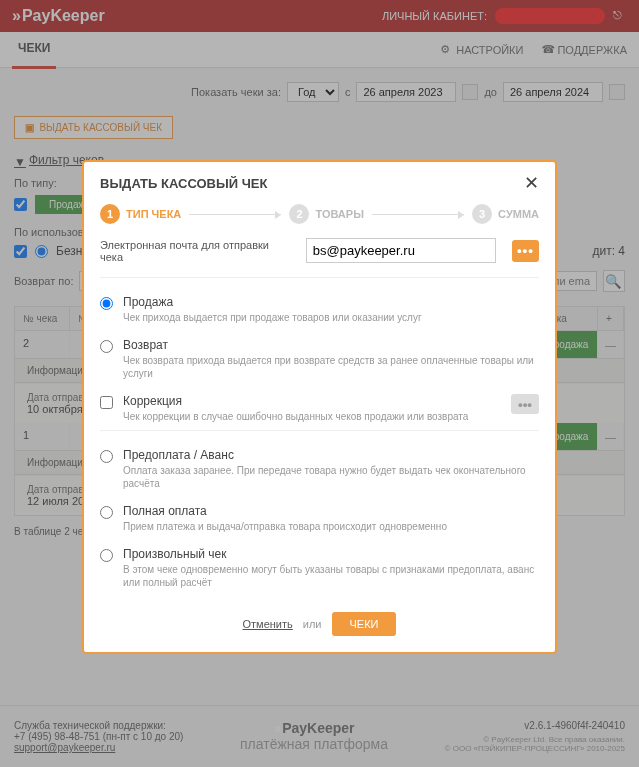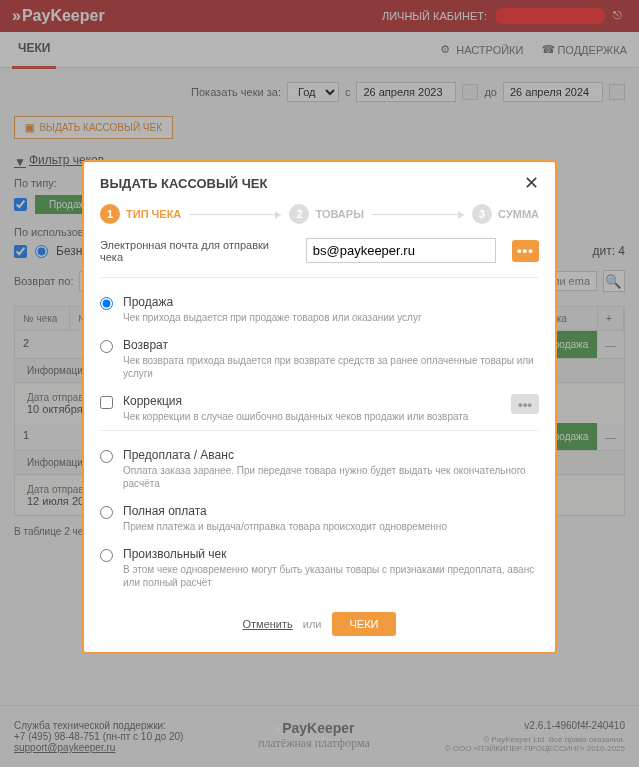--- a/index.html
+++ b/index.html
@@ -40,21 +40,21 @@
   .td { padding:6px 8px; font-size:11px; border-right:1px solid #eee;}
   .td4 { background:#3c9a3c; color:#fff; display:flex; align-items:center; justify-content:center; font-size:10px;}
   .td5 { display:flex; align-items:center; justify-content:center; color:#888;}
   .subinfo { background:#f7f7f5; padding:8px 12px; font-size:10px; color:#666; border-top:1px solid #eee;}
   .subinfo-h { font-size:10px; color:#555; padding:6px 12px; background:#efefed; border-bottom:1px solid #ddd;}
   .table-foot { font-size:10px; color:#555; padding:10px 0;}
   .footer { position:absolute; bottom:0; left:0; right:0; border-top:1px solid #ddd; padding:14px; display:flex; font-size:10px; color:#555; background:#f5f5f5;}
   .footer a{color:#555; text-decoration:underline;text-align:center;}
   .footer-center{margin:0 auto; text-align:center;}
   .footer-center .flogo{font-size:14px; font-weight:bold; color:#666;}
-  .footer-center .fsub{font-size:12px; color:#999;font-family:Liberation Serif, serif;}
+  .footer-center .fsub{font-size:14px; color:#999;}
   .footer-right{text-align:right;}
   
   .overlay { position:absolute; inset:0; background:rgba(90,90,90,0.45); display:flex; align-items:flex-start; justify-content:center; padding-top:160px;}
   .modal { width:475px; background:#fff; border:2px solid #f29b3e; border-radius:4px; padding:0; }
   .modal-head { display:flex; align-items:center; padding:12px 16px;}
   .modal-title { font-size:13px; font-weight:bold; color:#444;}
   .close-x { margin-left:auto; font-size:18px; color:#444; cursor:pointer; line-height:1;}
   .steps { display:flex; align-items:center; gap:8px; padding:0 16px 14px 16px;}
   .step { display:flex; align-items:center; gap:6px; font-size:11px; font-weight:bold;}
   .step-num { width:20px; height:20px; border-radius:50%; display:flex; align-items:center; justify-content:center; color:#fff; font-size:11px;}

